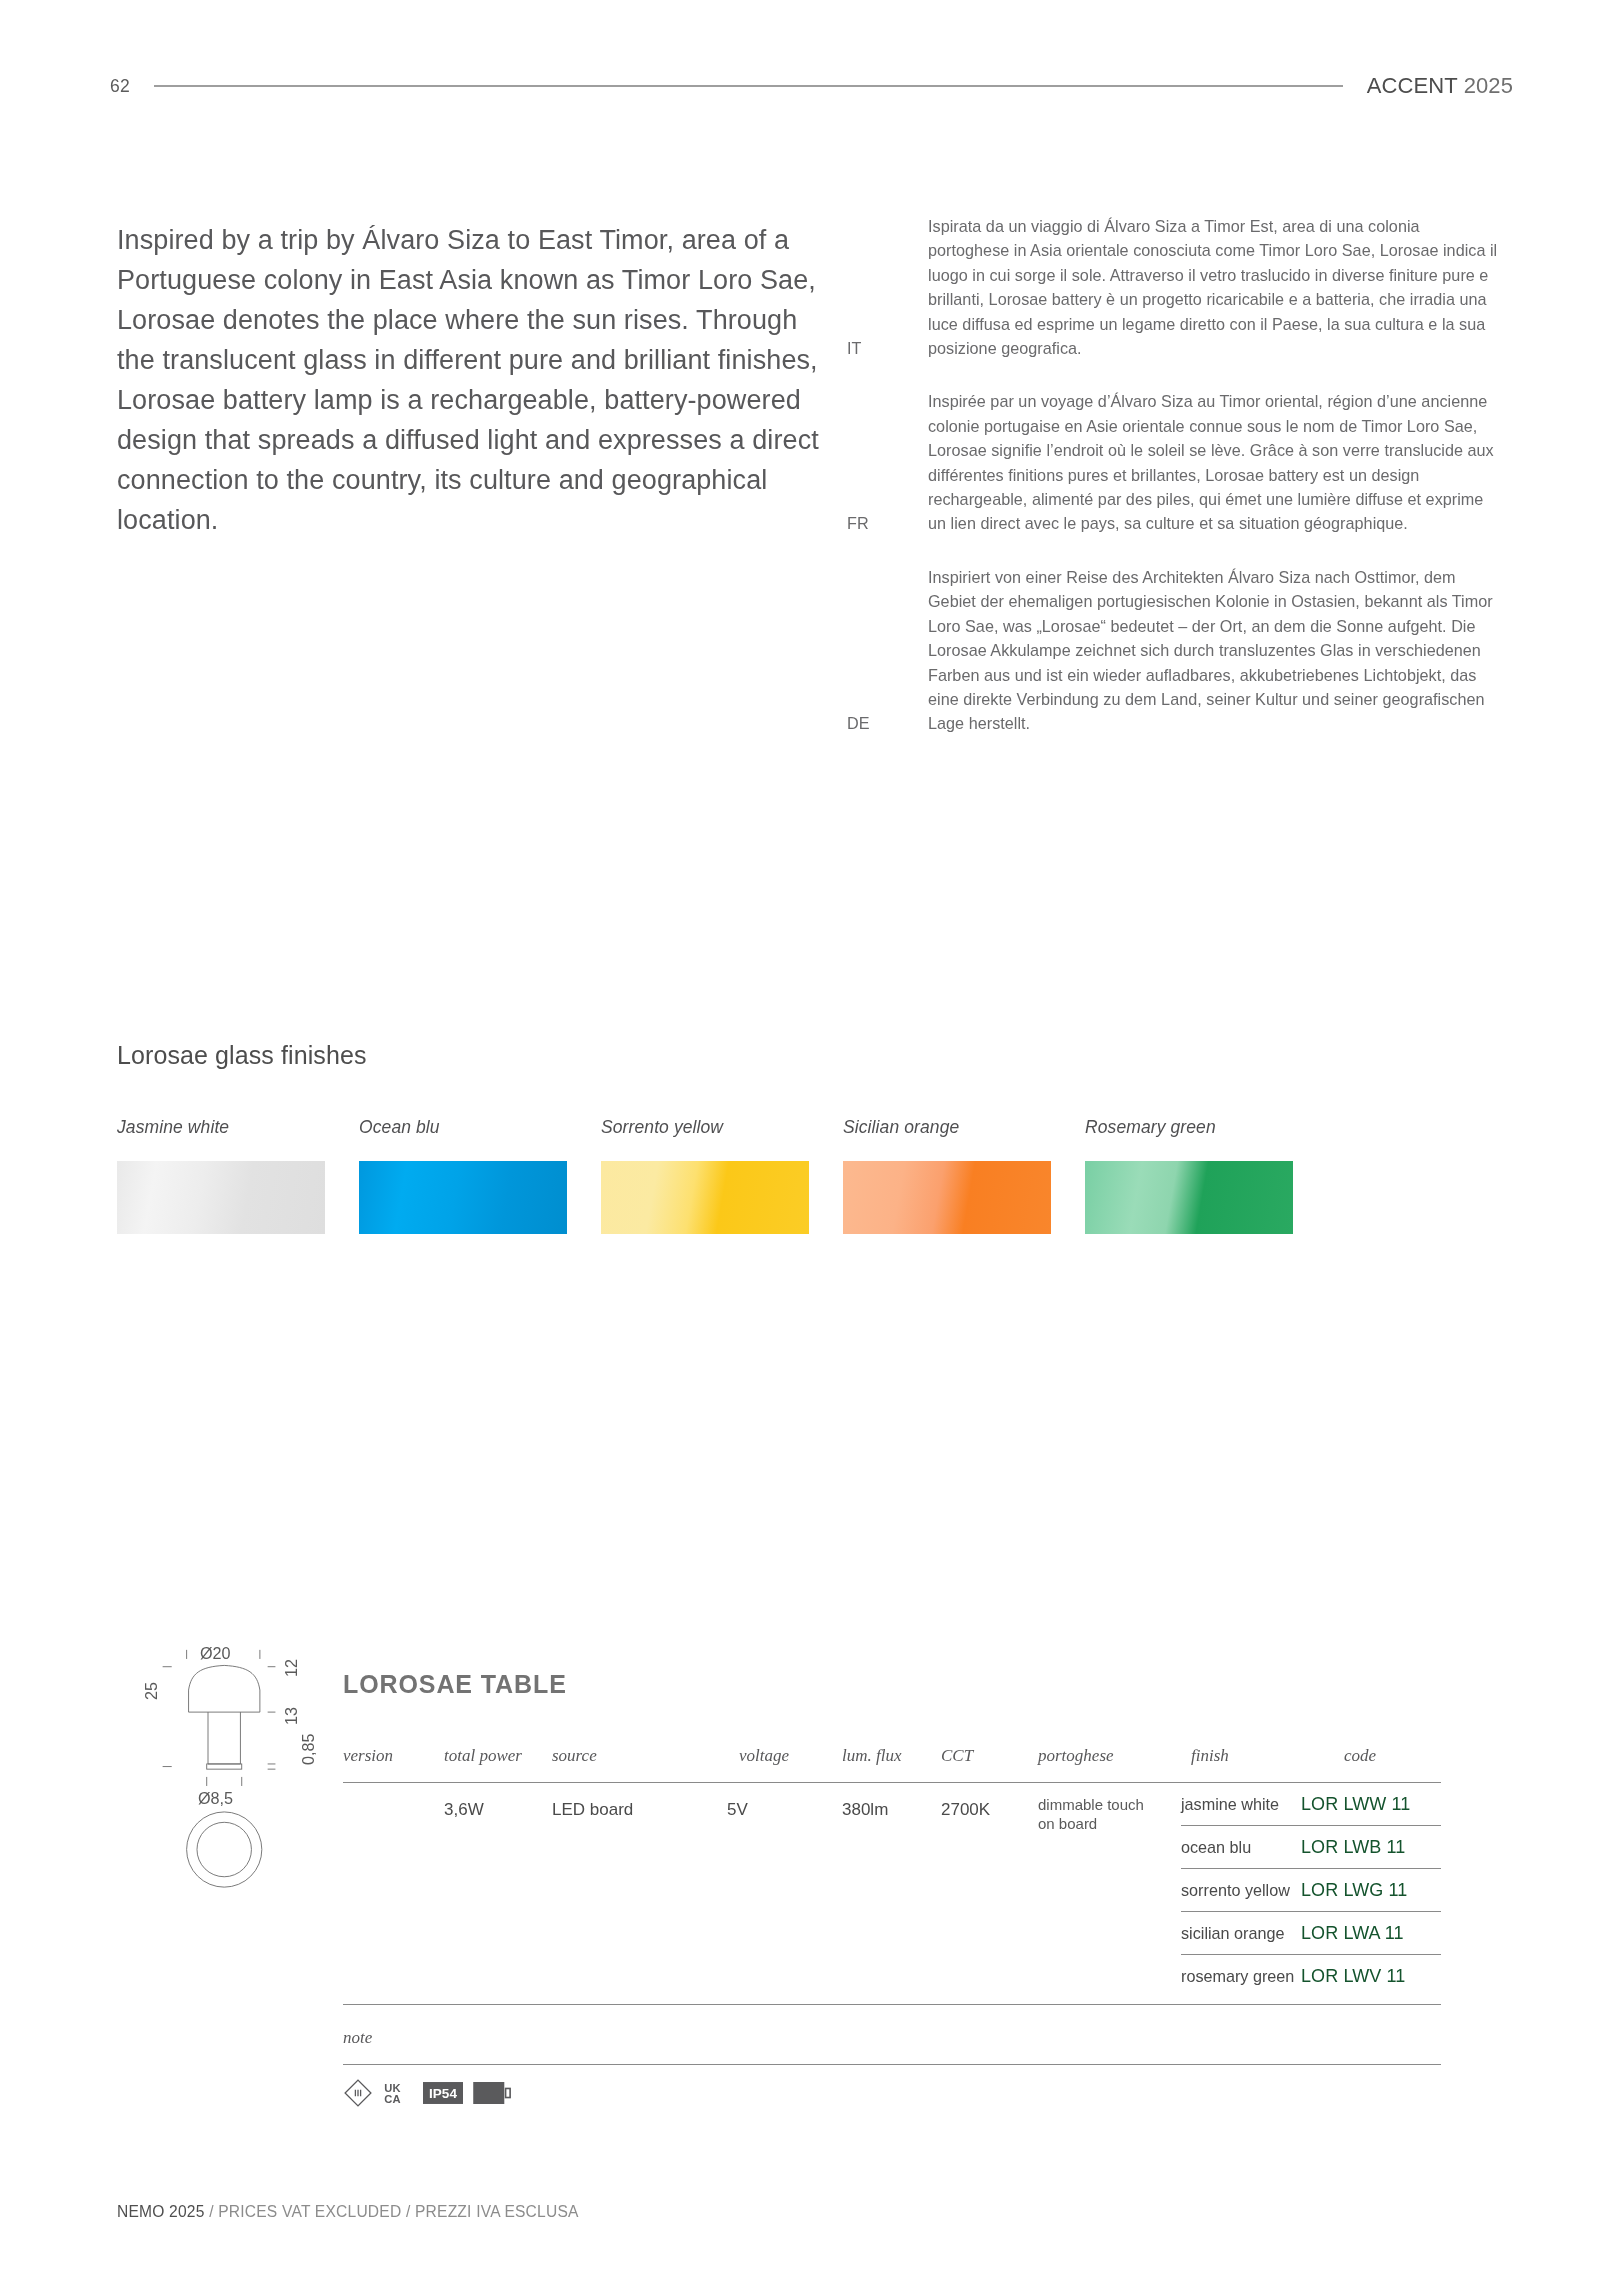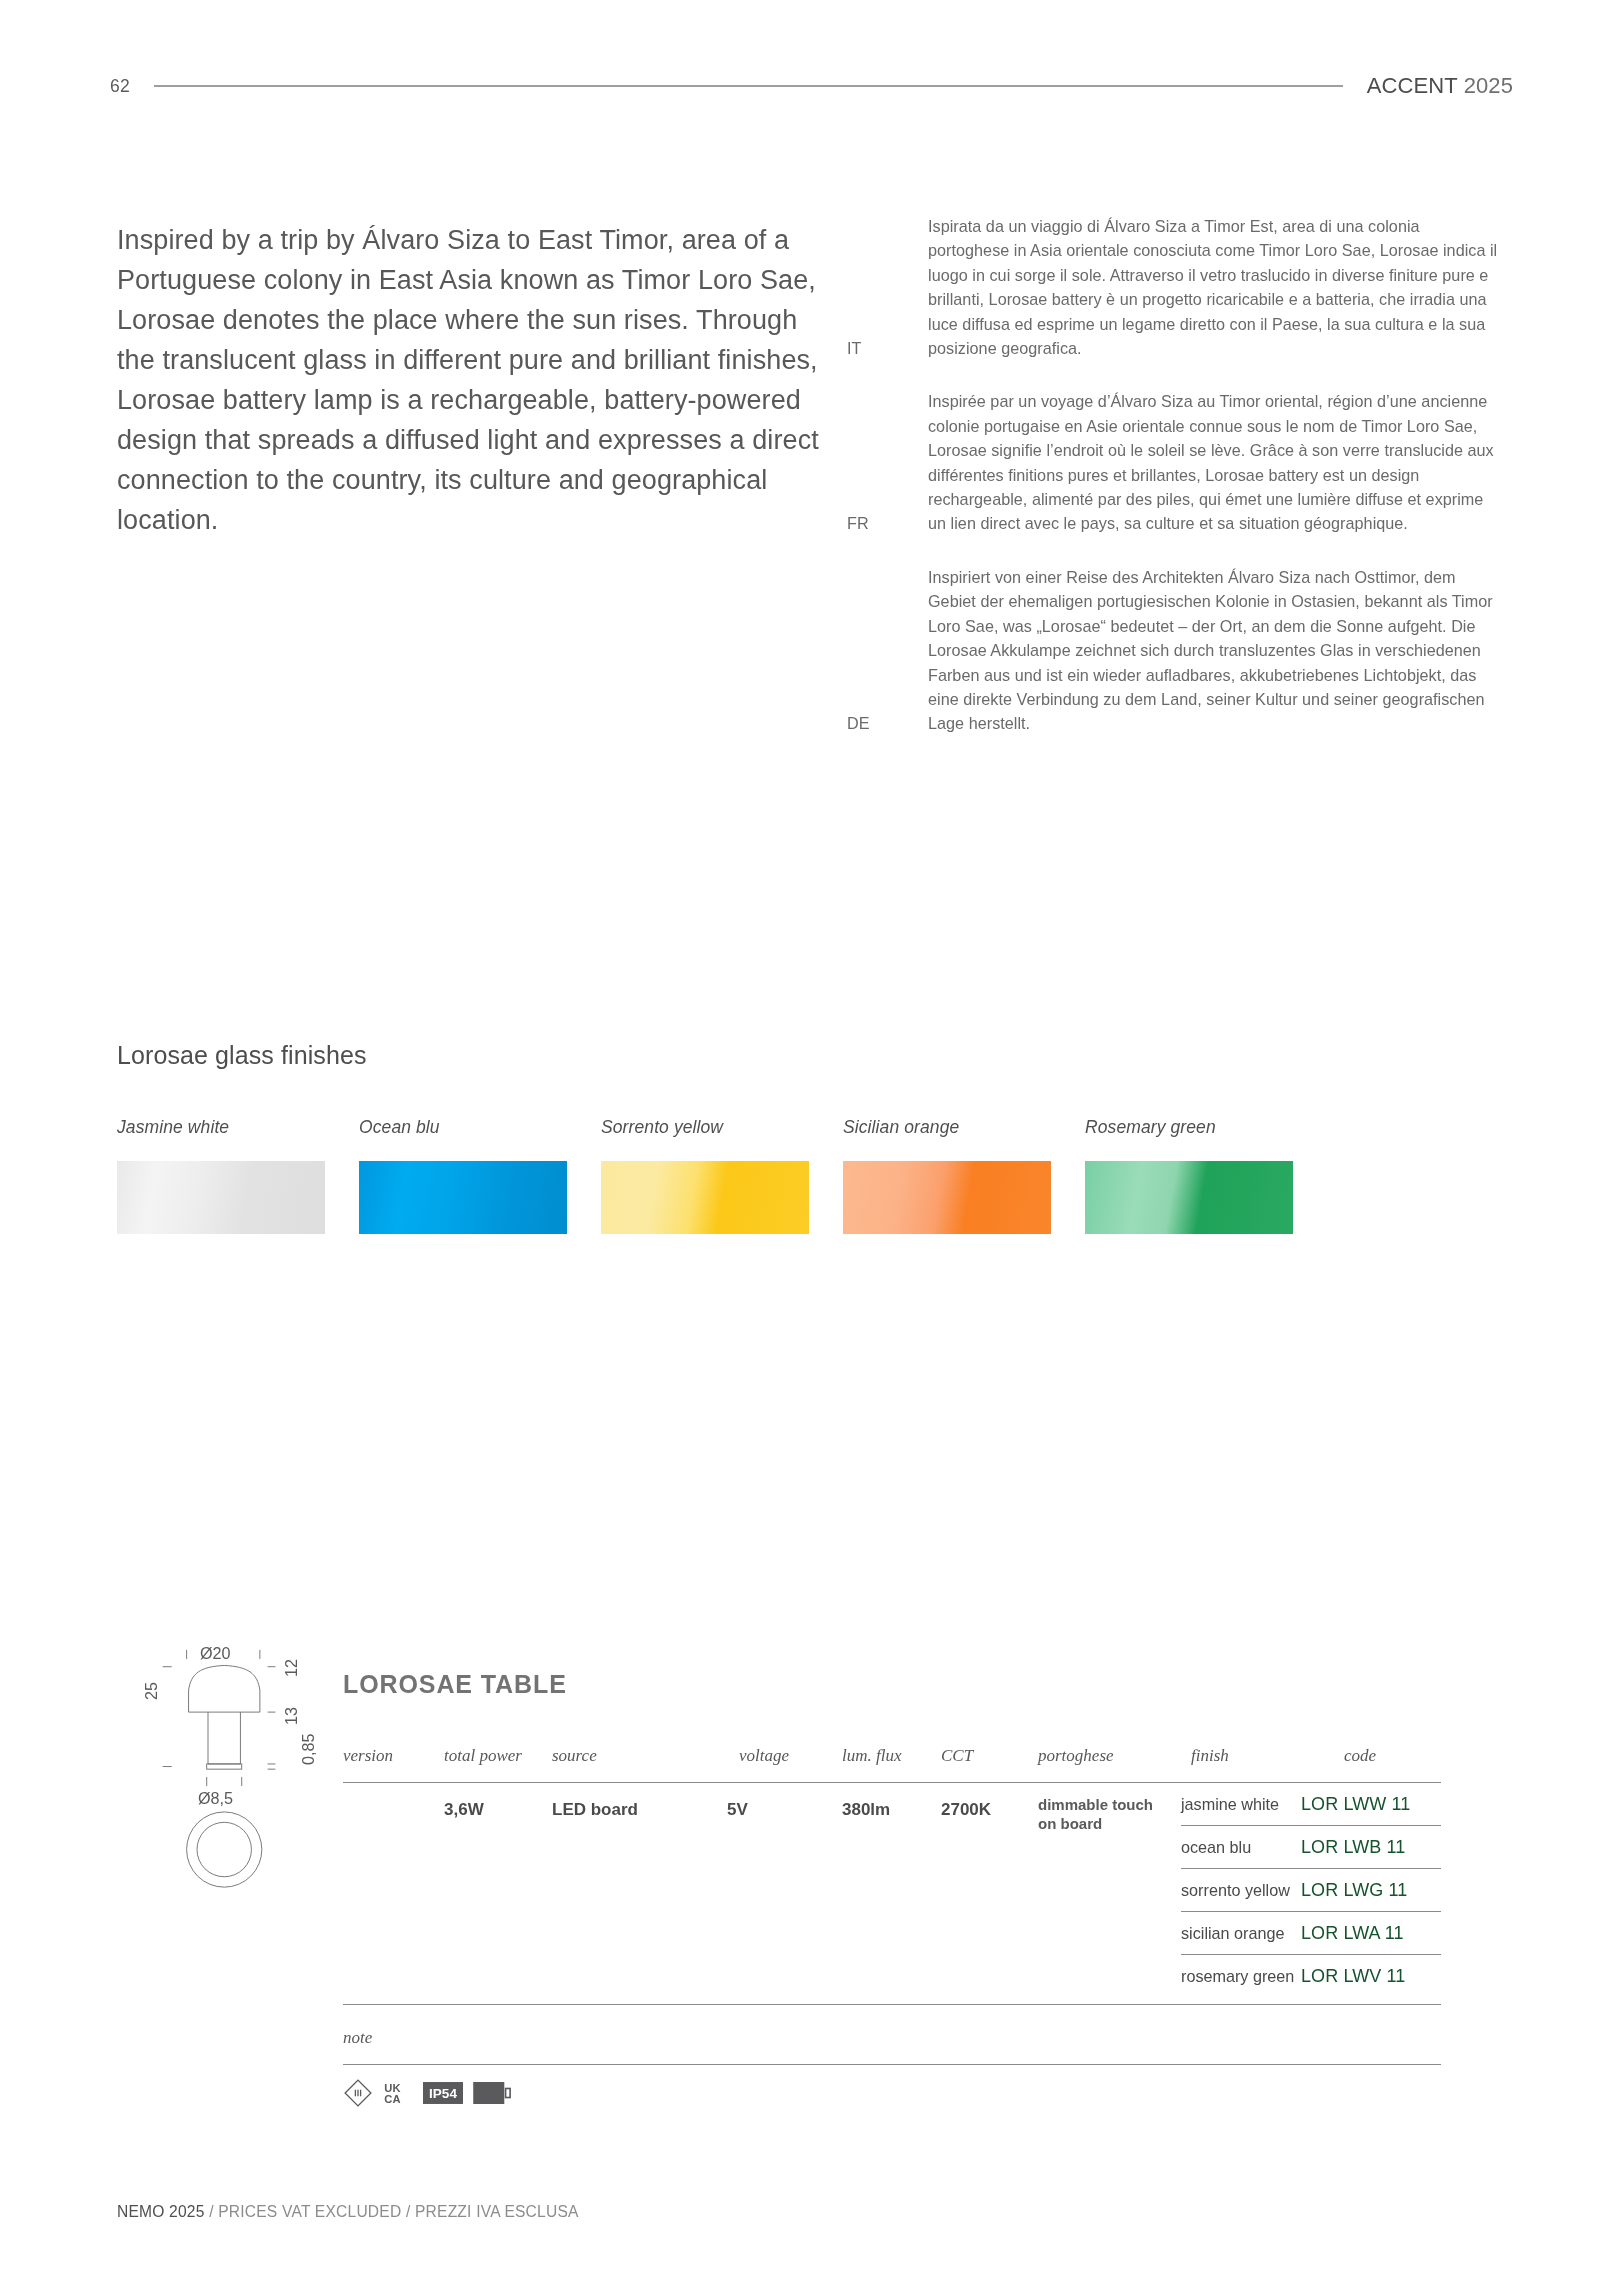--- a/index.html
+++ b/index.html
@@ -154,21 +154,20 @@
 
   .spec-body {
     position: relative;
     height: 214px;
   }
   .spec-body span.cell {
     position: absolute;
     font-size: 17px;
     color: #4a4a4a;
     white-space: nowrap;
-    font-weight: bold;
   }
   .spec-body span.cell.sw {
     white-space: normal;
     width: 123px;
     line-height: 19.5px;
     font-size: 15px;
     color: #5a5a5a;
   }
 
   .finish-col {

